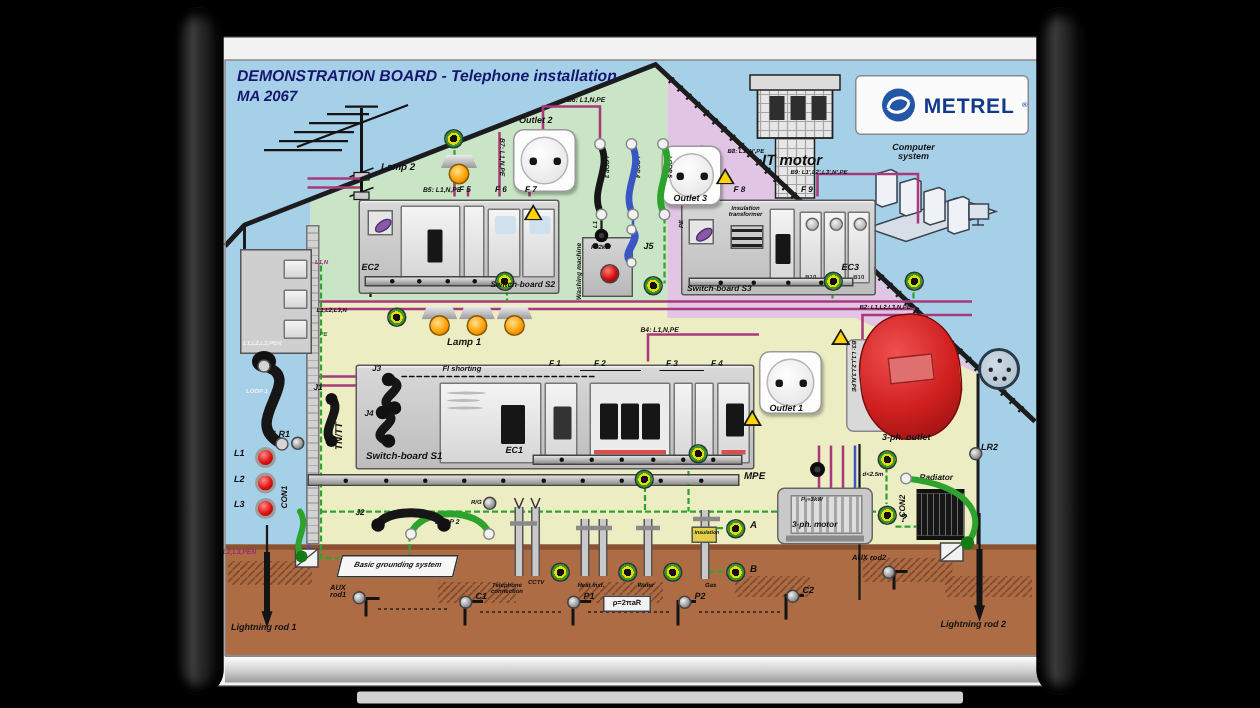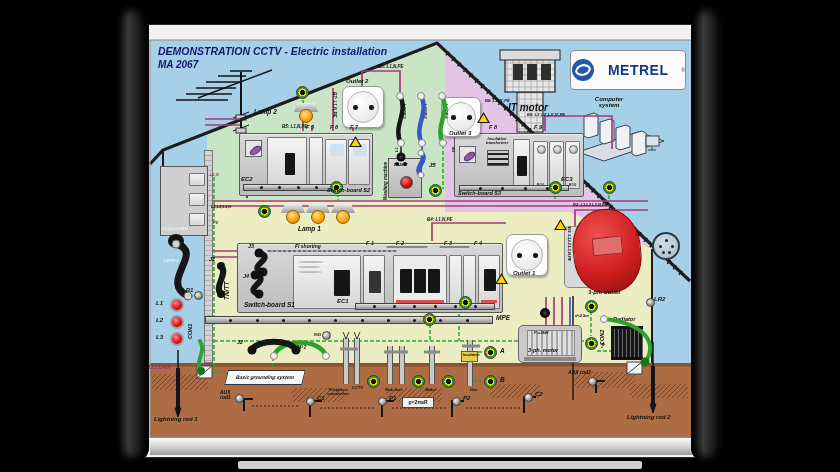--- a/index.html
+++ b/index.html
@@ -35,21 +35,21 @@
 .olamp{position:absolute;width:24px;height:22px;z-index:5}
 .olamp .fix{position:absolute;left:0;top:0;width:24px;height:9px;background:linear-gradient(#eee,#999);clip-path:polygon(15% 0,85% 0,100% 100%,0 100%)}
 .olamp .bulb{position:absolute;left:5px;top:6px;width:14px;height:14px;border-radius:50%;background:radial-gradient(circle at 40% 35%,#ffe08a,#ff9d00 60%,#c96a00);border:1px solid #8a5a00}
 .rlamp{position:absolute;width:14px;height:14px;border-radius:50%;background:radial-gradient(circle at 38% 32%,#ff8a8a,#e01212 55%,#7e0606);border:2px solid #9d9d9d;z-index:6}
 .rot{position:absolute;width:17px;height:17px;background:#e6e6e6;border:1px solid #666}
 .rot::after{content:"";position:absolute;left:3px;top:6px;width:11px;height:5px;border-radius:50%;background:#8a5aa8;transform:rotate(-35deg);border:1px solid #503070}
 .sign{position:absolute;background:#f7f7f7;border:1px solid #333;transform:skewX(-14deg);display:flex;align-items:center;justify-content:center;z-index:6}
 .cap{position:absolute;left:2.5px;top:3px;width:9px;height:9px;border-radius:50%;background:radial-gradient(circle at 40% 35%,#f2f2f2,#9a9a9a);border:1px solid #666}
 .dot{position:absolute;border-radius:50%}
 .ruler{position:absolute;left:204px;top:150px;width:9px;height:213px;background:repeating-linear-gradient(180deg,#d2d2d2 0 4px,#b0b0b0 4px 5px);border:1px solid #777;z-index:3}
-.logo{position:absolute;left:570px;top:50px;width:116px;height:40px;background:#fbfbfb;border:1px solid #8a8a8a;border-radius:4px;display:flex;align-items:center;justify-content:space-between;gap:5px;z-index:6}
+.logo{position:absolute;left:570px;top:50px;width:116px;height:40px;background:#fbfbfb;border:1px solid #8a8a8a;border-radius:4px;display:flex;align-items:center;justify-content:flex-end;gap:5px;z-index:6}
 .logo b{font-size:14px;color:#123a8c;letter-spacing:.5px}
 .logo sup{font-size:5px;color:#123a8c}
 .cee{position:absolute;left:573px;top:209px;width:68px;height:84px;border-radius:46% 46% 44% 44%;background:radial-gradient(circle at 38% 30%,#f05050,#cf1f1f 55%,#8f0f0f);border:1px solid #7a0a0a;transform:rotate(-6deg);z-index:6}
 .cee i{position:absolute;left:19px;top:27px;width:30px;height:18px;background:#e07070;border:1px solid #a02020}
 .ceeflange{position:absolute;left:564px;top:226px;width:34px;height:62px;background:#d9d9d9;border:1px solid #888;border-radius:5px;z-index:5}
 .washer{position:absolute;left:388px;top:158px;width:34px;height:40px;background:linear-gradient(#d6d6d6,#b8b8b8);border:1.5px solid #555;z-index:5}
 .washer .dome{position:absolute;left:11px;top:17px;width:13px;height:13px;border-radius:50%;background:radial-gradient(circle at 38% 32%,#ff7a7a,#d01010 55%,#6e0505);border:1px solid #444}
 .motor{position:absolute;left:518px;top:325px;width:64px;height:38px;background:#c9c9c9;border:1px solid #666;border-radius:5px;z-index:5}
 .motor::before{content:"";position:absolute;left:8px;top:4px;width:46px;height:24px;background:repeating-linear-gradient(90deg,#dedede 0 3px,#a6a6a6 3px 5px);border:1px solid #888}
 .motor::after{content:"";position:absolute;left:5px;bottom:1px;width:52px;height:4px;background:#8a8a8a}
@@ -161,21 +161,21 @@
   </g>
 
   <g>
     <path d="M346,338V384M357,338V384M390,346V384M402,346V384M432,346V384M470,340V386" stroke="#555" stroke-width="6" fill="none"></path>
     <path d="M346,338V384M357,338V384M390,346V384M402,346V384M432,346V384M470,340V386" stroke="#c9c9c9" stroke-width="4" fill="none"></path>
     <path d="M340,349h18M384,352h24M424,352h16M462,346h18" stroke="#8a8a8a" stroke-width="3" fill="none"></path>
     <path d="M343,332l3,7m3,-7l-3,7M354,332l3,7m3,-7l-3,7" stroke="#333" stroke-width="1" fill="none"></path>
   </g>
 </svg>
 
-<span class="L s10 blu" style="left:158px;top:46px">DEMONSTRATION CCTV  -  Electric installation</span>
+<span class="L s10 blu" style="left:158px;top:46px">DEMONSTRATION BOARD  -  Telephone installation</span>
 <span class="L s9 blu" style="left:158px;top:60px">MA 2067</span>
 <div class="logo">
   <svg width="24" height="24" viewBox="0 0 24 24">
         <circle cx="12" cy="12" r="11" fill="#2456a8"></circle>
         <path d="M5,14a8 8 0 0 1 14,-4M19,10a8 8 0 0 1 -14,4" stroke="#fff" stroke-width="2" fill="none"></path>
       </svg>
   <b>METREL</b>
       <sup>®</sup>
 </div>
 

